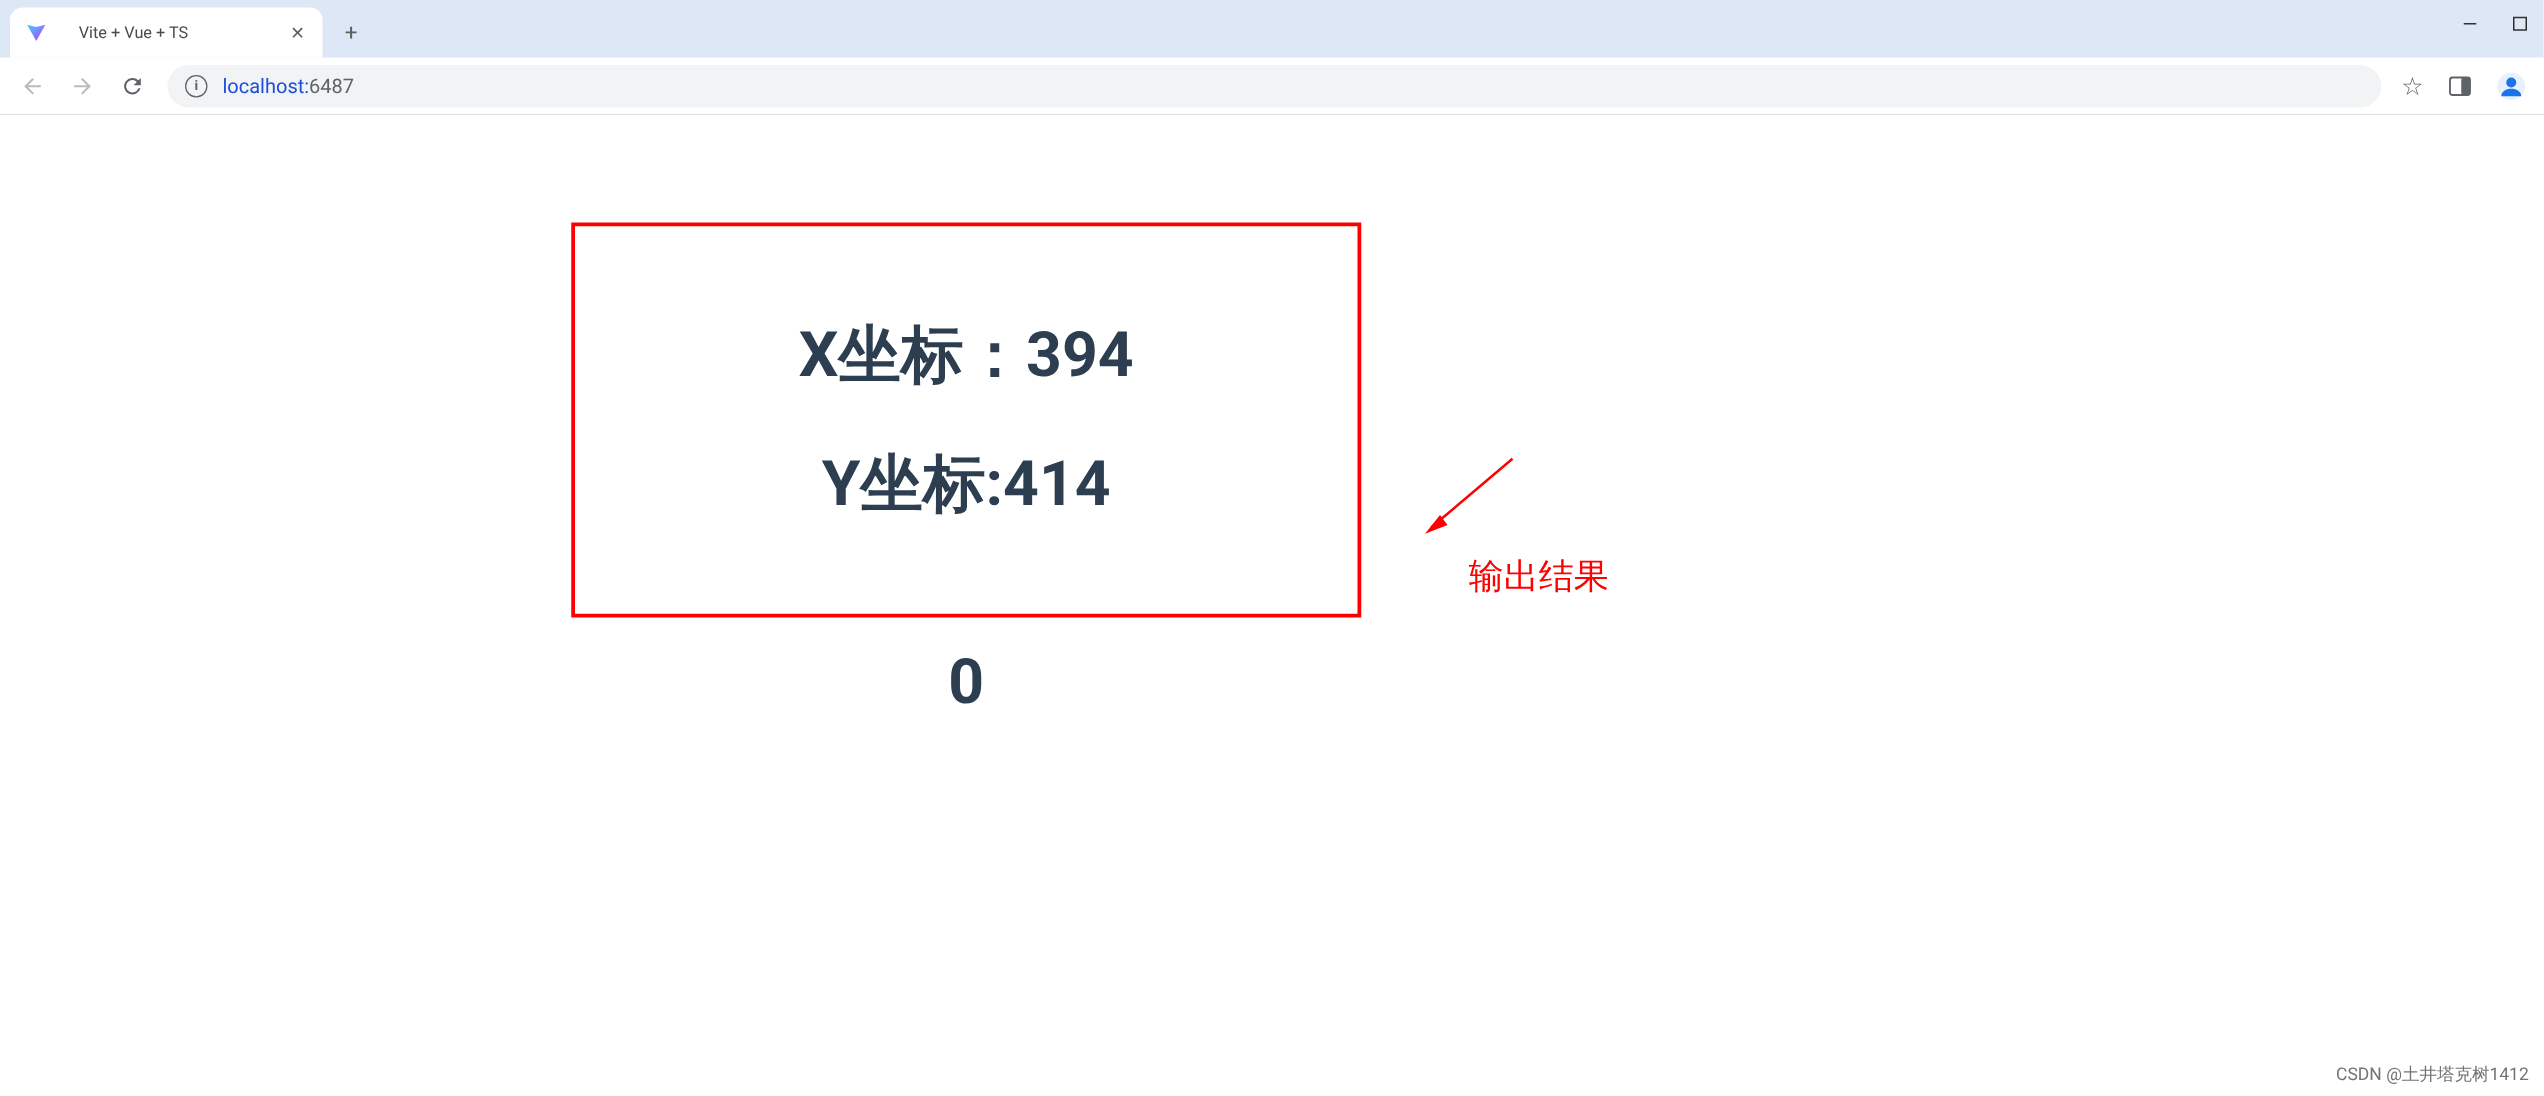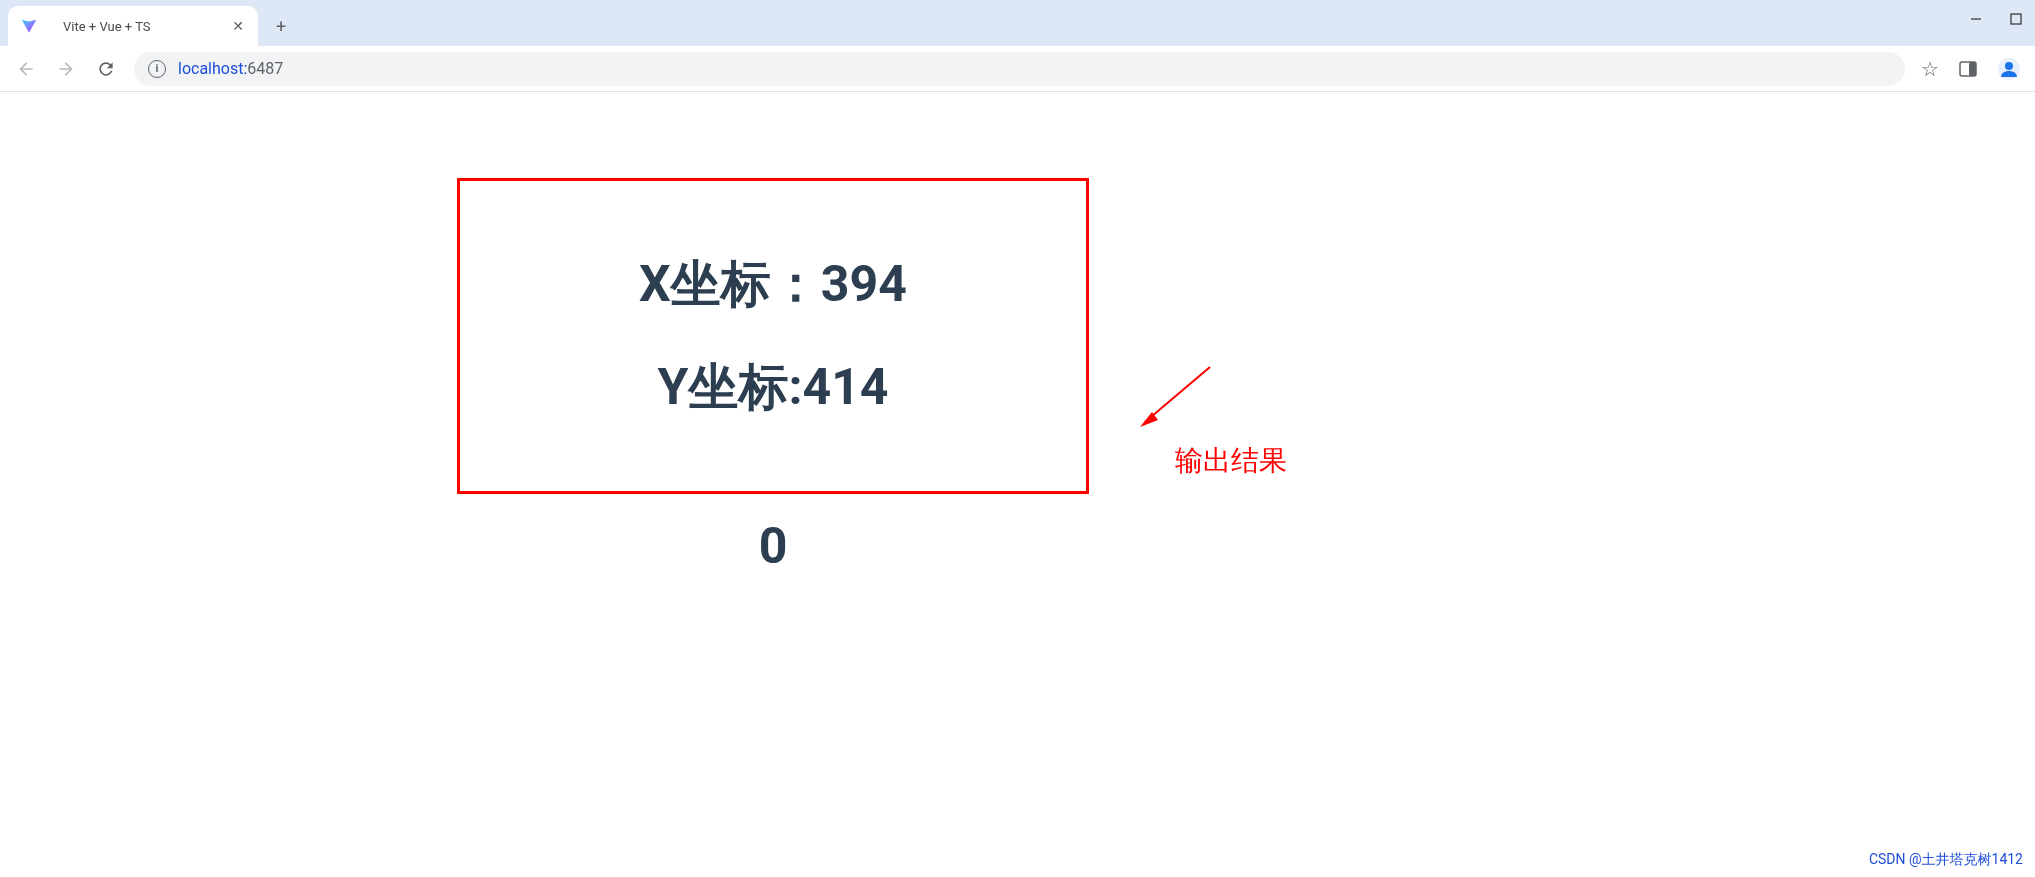--- a/index.html
+++ b/index.html
@@ -208,21 +208,21 @@
       position: absolute;
       left: 1175px;
       top: 350px;
       color: #ff0000;
       font-size: 28px;
     }
     .watermark {
       position: absolute;
       right: 12px;
       bottom: 8px;
-      color: #1d4ed8;
+      color: #737373;
       font-size: 14px;
     }
   </style>
 </head>
 <body>
 
 <div class="browser-chrome">
   <div class="tab-bar">
     <div class="tab">
       <span class="tab-favicon">

